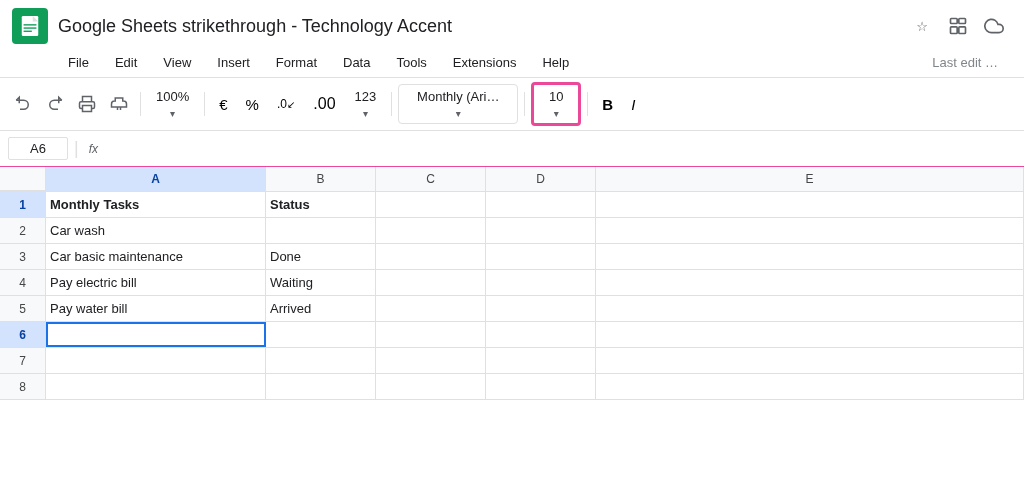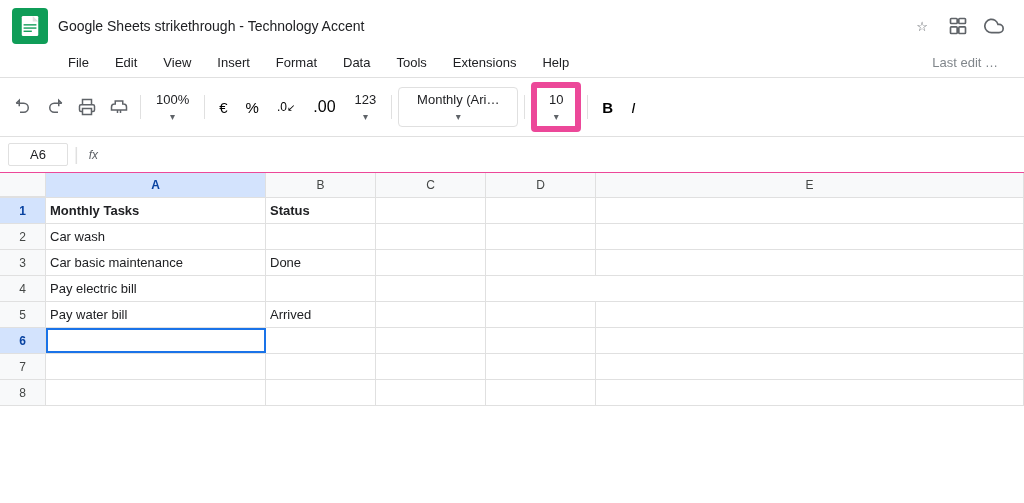--- a/index.html
+++ b/index.html
@@ -15,21 +15,21 @@
     }
     .app-icon {
       width: 36px; height: 36px;
       background: #0f9d58;
       border-radius: 4px;
       display: flex; align-items: center; justify-content: center;
       flex-shrink: 0;
     }
     .app-icon svg { width: 22px; height: 22px; }
     .title-text {
-      font-size: 14px;
+      font-size: 18px;
       color: #202124;
       flex-grow: 1;
       font-weight: 400;
       white-space: nowrap;
     }
     .title-icons {
       display: flex; gap: 8px; align-items: center;
     }
     .title-icon-btn {
       width: 28px; height: 28px;
@@ -104,21 +104,21 @@
       border: 1px solid #e0e0e0;
       border-radius: 4px;
       cursor: pointer;
       gap: 4px;
       font-size: 13px;
       min-width: 120px;
     }
     .font-size-selector {
       display: flex; align-items: center;
       padding: 4px 8px;
-      border: 6px solid #ec4899;
+      border: 3px solid #ec4899;
       border-radius: 4px;
       cursor: pointer;
       gap: 4px;
       font-size: 13px;
       min-width: 50px;
     }
 
     .toolbar-text-btn {
       padding: 4px 8px;
       border-radius: 4px;
@@ -410,20 +410,21 @@
     <div class="cell col-a">Car basic maintenance</div>
     <div class="cell col-b">Done</div>
     <div class="cell col-c"></div>
     <div class="cell col-d"></div>
     <div class="cell col-e" style="flex:1;"></div>
   </div>
 
   <div class="grid-row">
     <div class="row-num">4</div>
     <div class="cell col-a">Pay electric bill</div>
+    <div class="cell col-b">Waiting</div>
     <div class="cell col-c"></div>
     <div class="cell col-d"></div>
     <div class="cell col-e" style="flex:1;"></div>
   </div>
 
   <div class="grid-row">
     <div class="row-num">5</div>
     <div class="cell col-a">Pay water bill</div>
     <div class="cell col-b">Arrived</div>
     <div class="cell col-c"></div>

